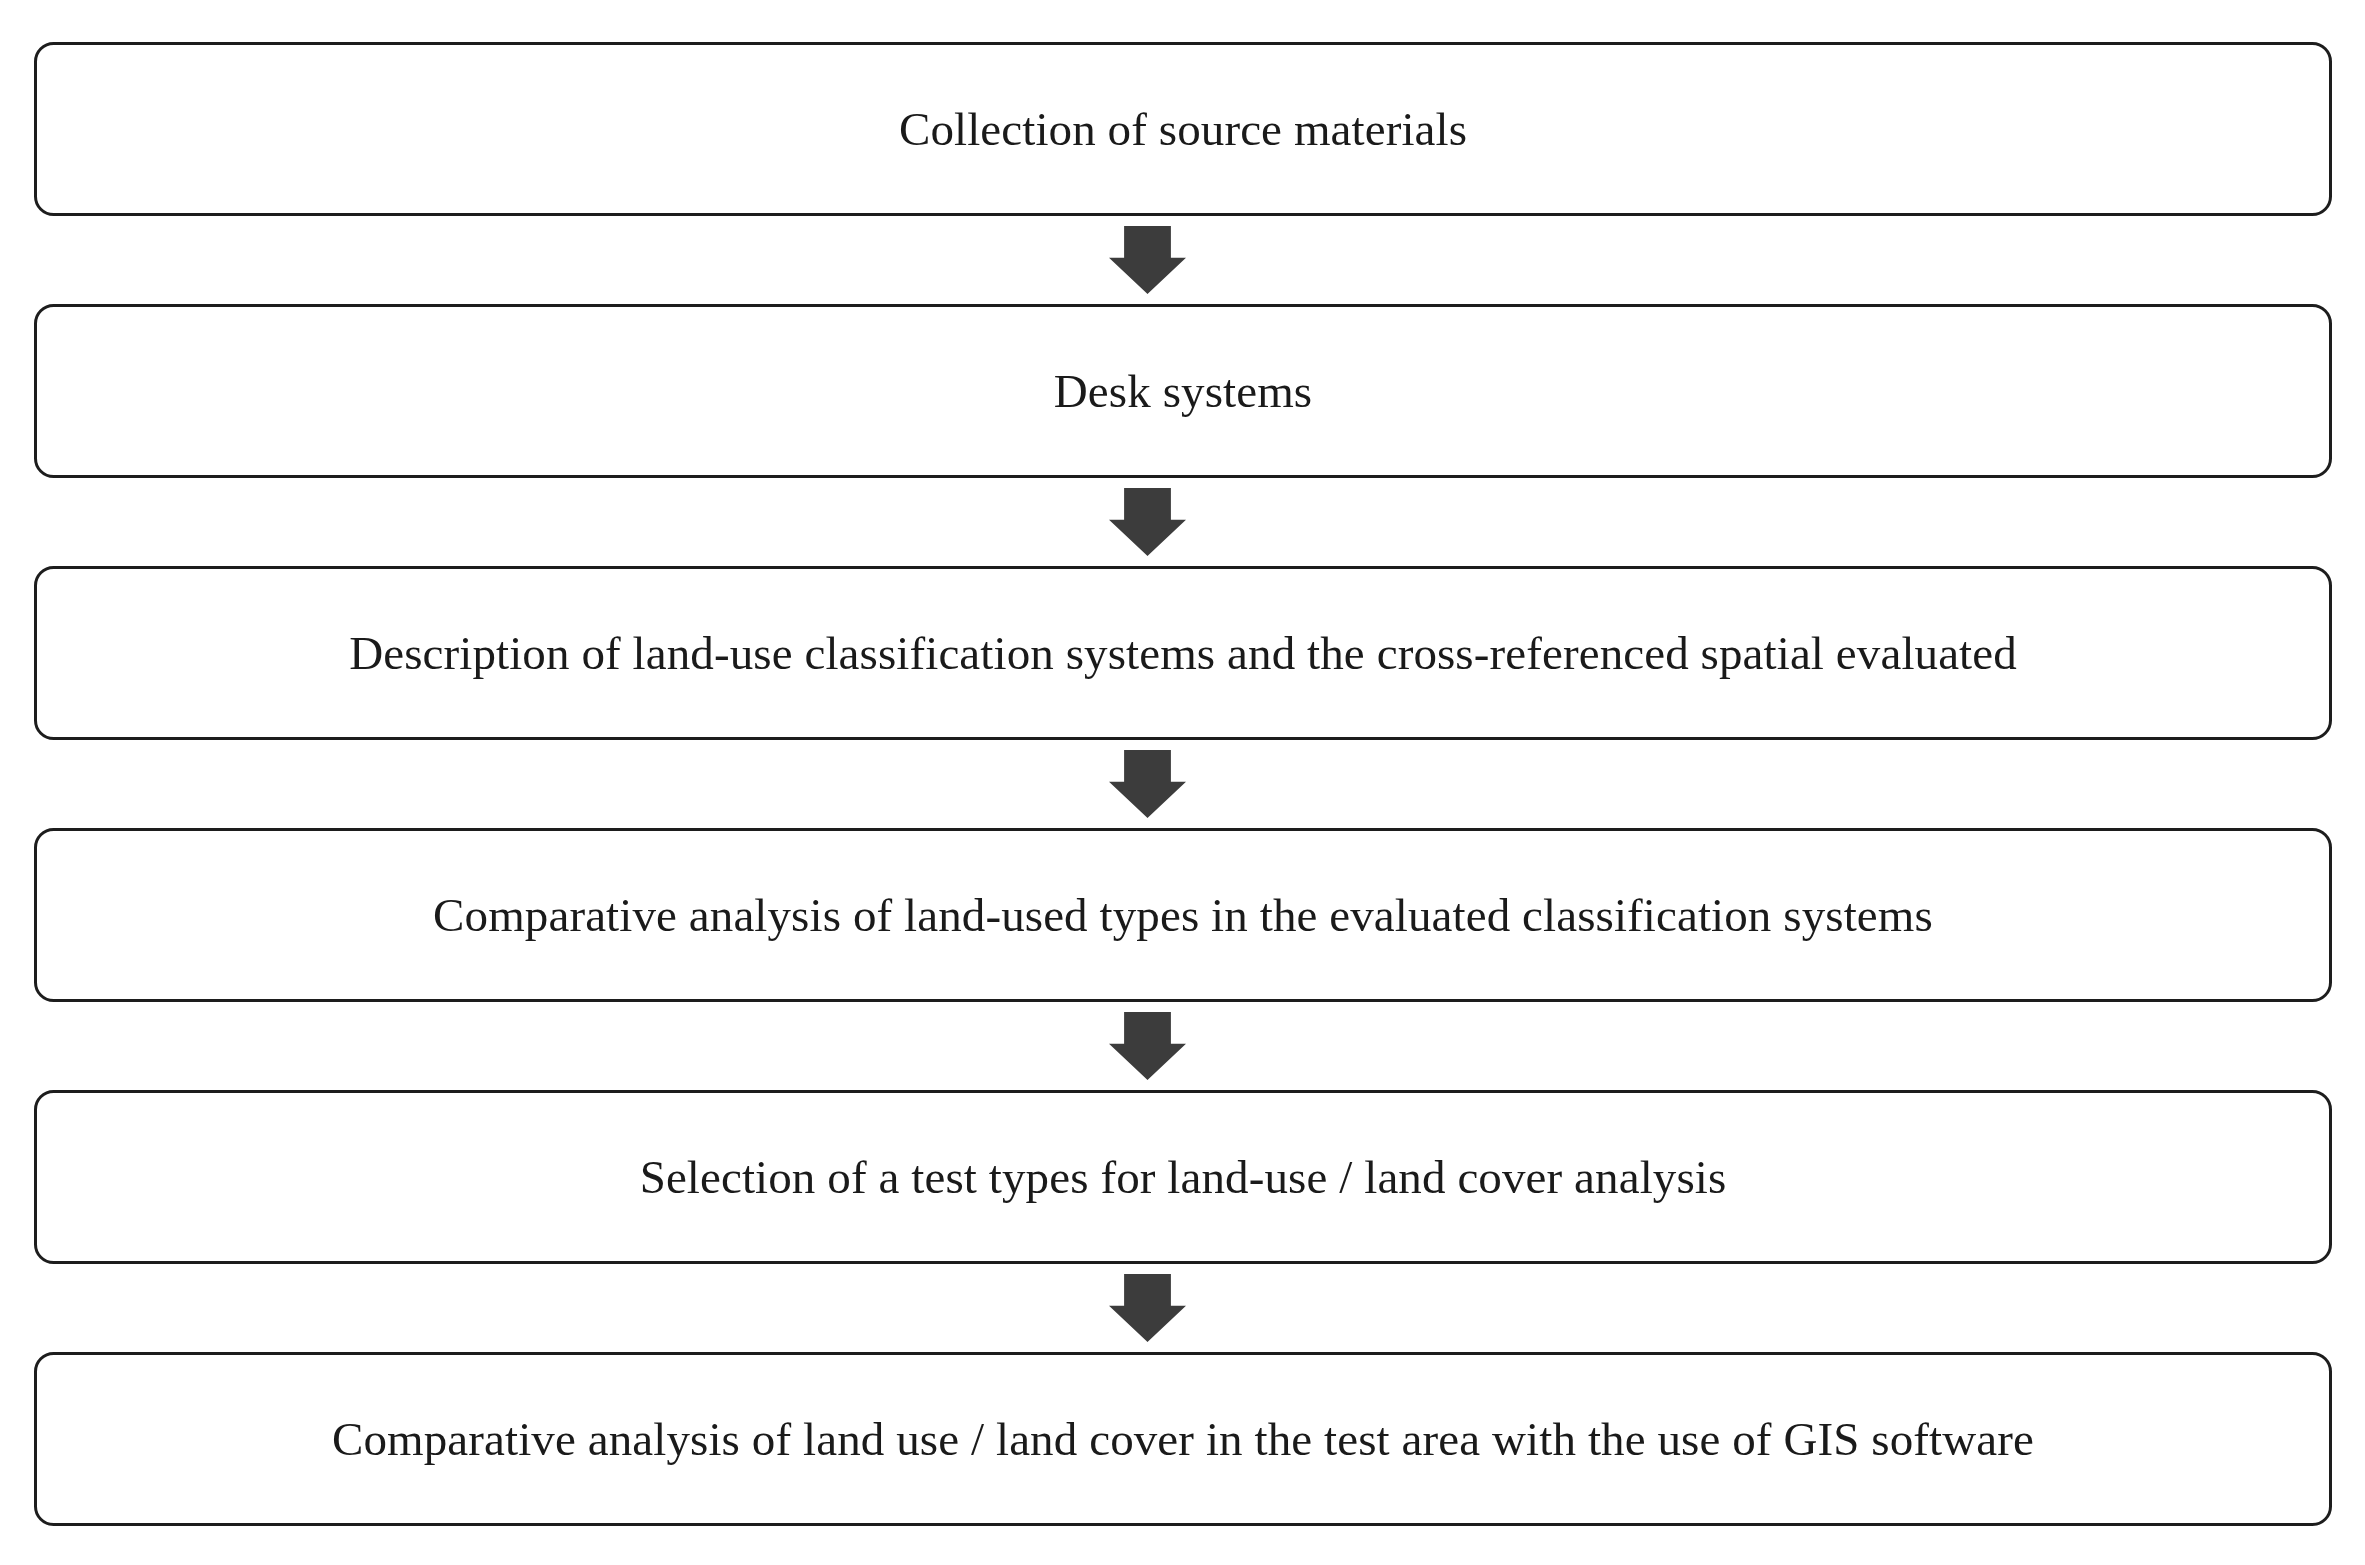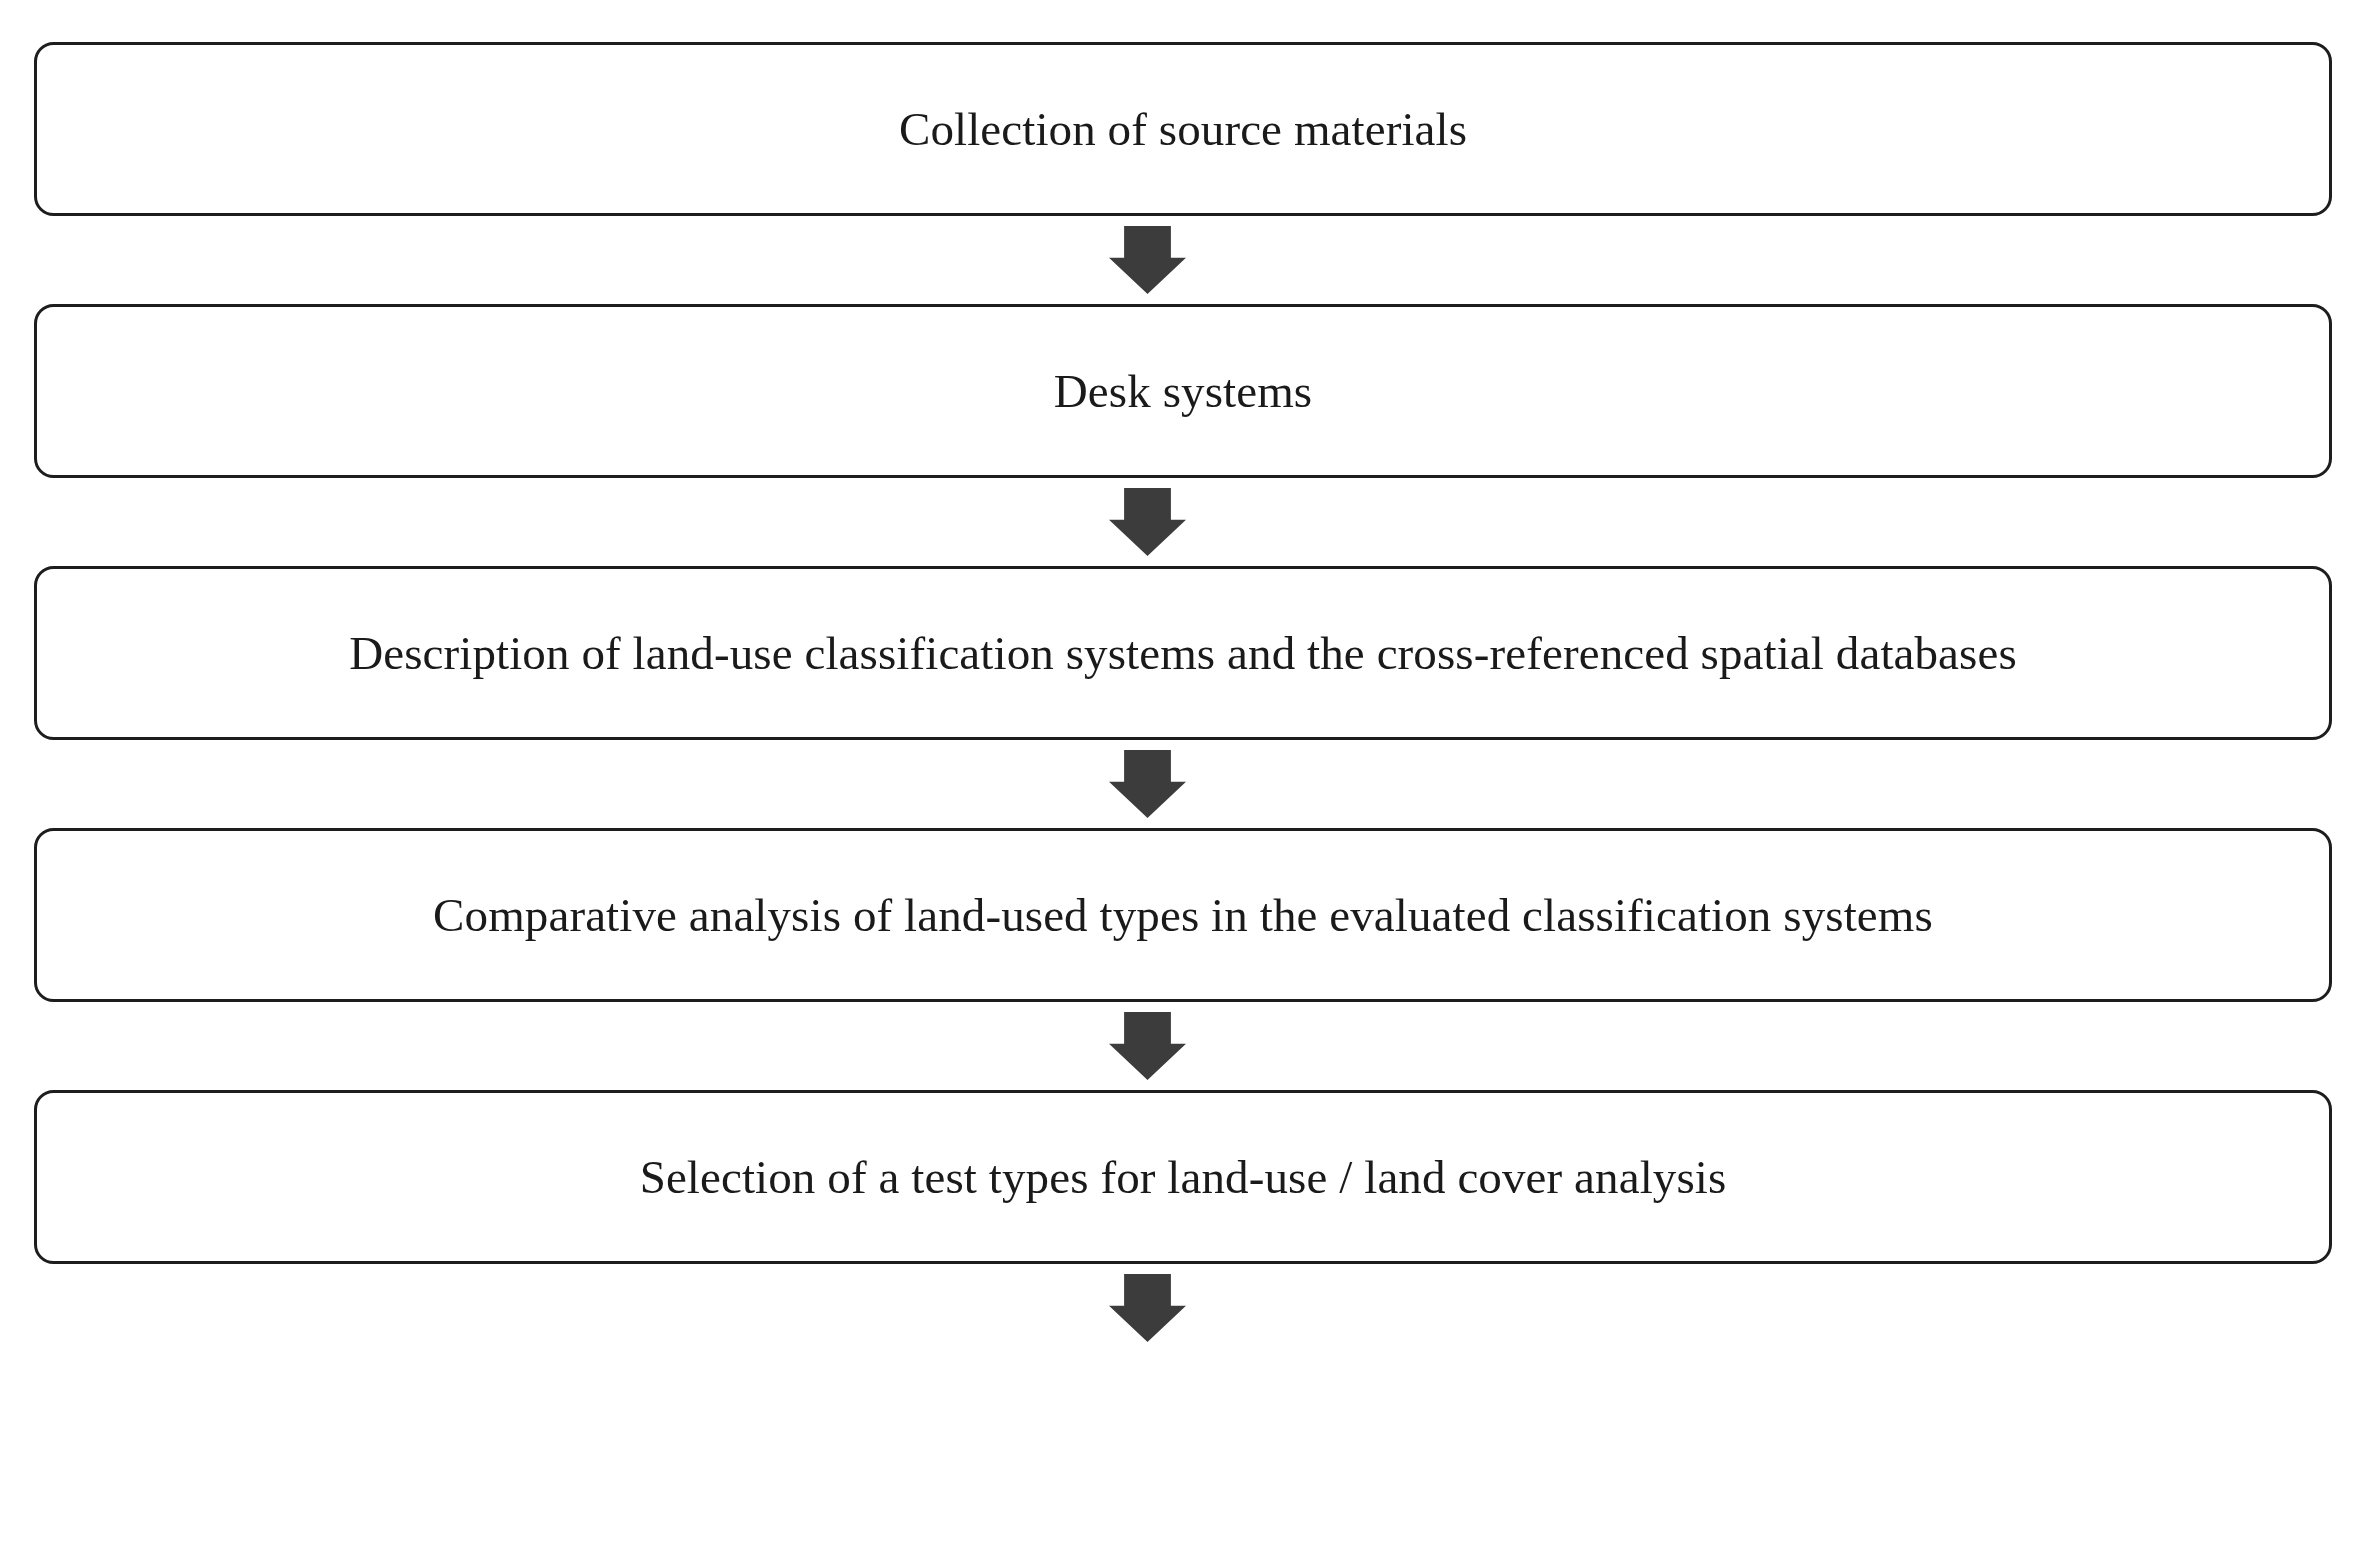--- a/index.html
+++ b/index.html
@@ -88,21 +88,21 @@
 
     <div class="connector">
       <span class="arrow-wrap">
         <svg viewBox="0 0 102 90" xmlns="http://www.w3.org/2000/svg" aria-hidden="true">
           <polygon points="20,0 82,0 82,42 102,42 51,90 0,42 20,42" fill="#3c3c3c"></polygon>
         </svg>
       </span>
     </div>
 
     <div class="node">
-      <span class="node-label">Description of land-use classification systems and the cross-referenced spatial databases</span>
+      <span class="node-label">Description of land-use classification systems and the cross-referenced spatial evaluated</span>
     </div>
 
     <div class="connector">
       <span class="arrow-wrap">
         <svg viewBox="0 0 102 90" xmlns="http://www.w3.org/2000/svg" aria-hidden="true">
           <polygon points="20,0 82,0 82,42 102,42 51,90 0,42 20,42" fill="#3c3c3c"></polygon>
         </svg>
       </span>
     </div>
 
@@ -123,16 +123,19 @@
     </div>
 
     <div class="connector">
       <span class="arrow-wrap">
         <svg viewBox="0 0 102 90" xmlns="http://www.w3.org/2000/svg" aria-hidden="true">
           <polygon points="20,0 82,0 82,42 102,42 51,90 0,42 20,42" fill="#3c3c3c"></polygon>
         </svg>
       </span>
     </div>
 
+    <div class="node">
+      <span class="node-label">Comparative analysis of land use / land cover in the test area with the use of GIS software</span>
+    </div>
 
   </div>
 </div>
 
 
 </body></html>

